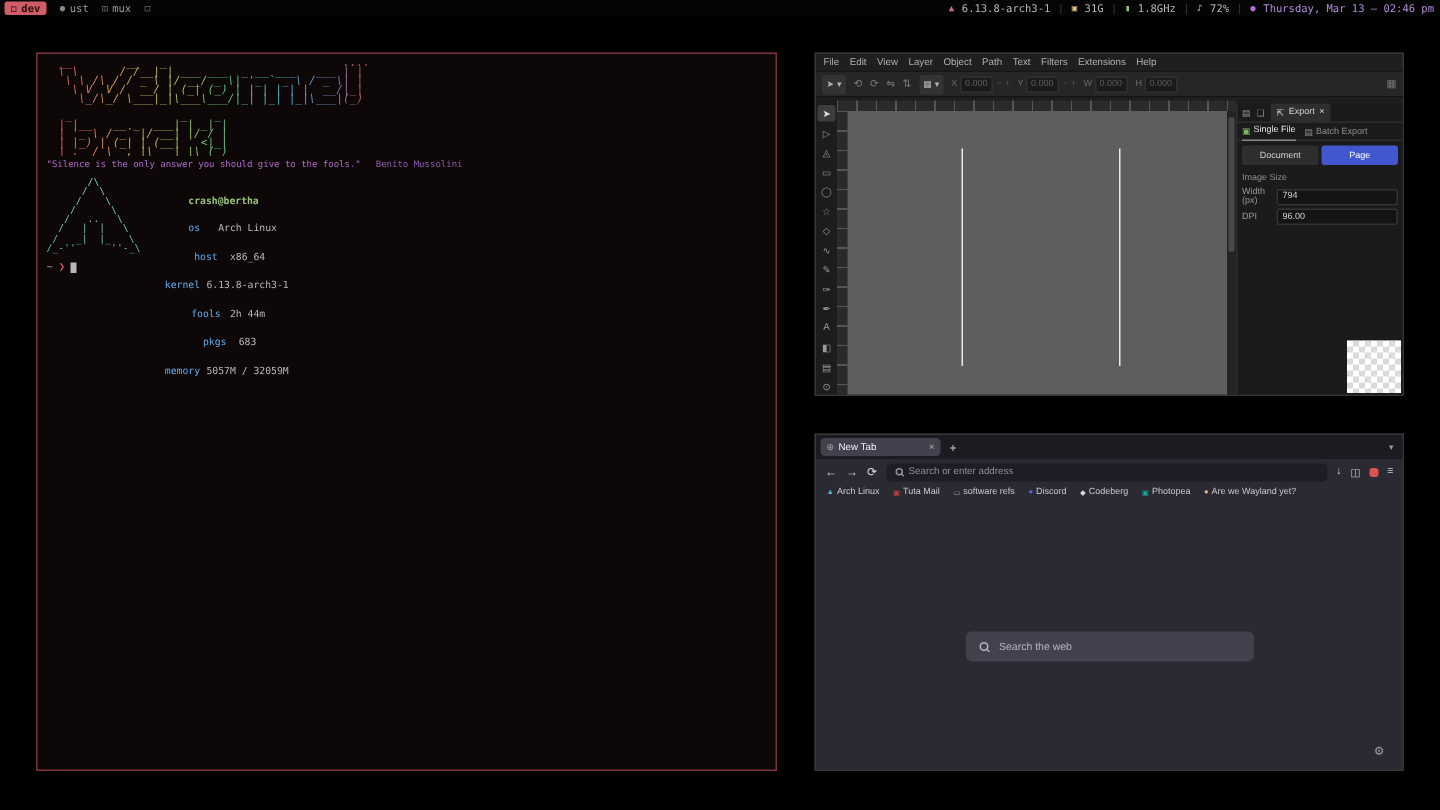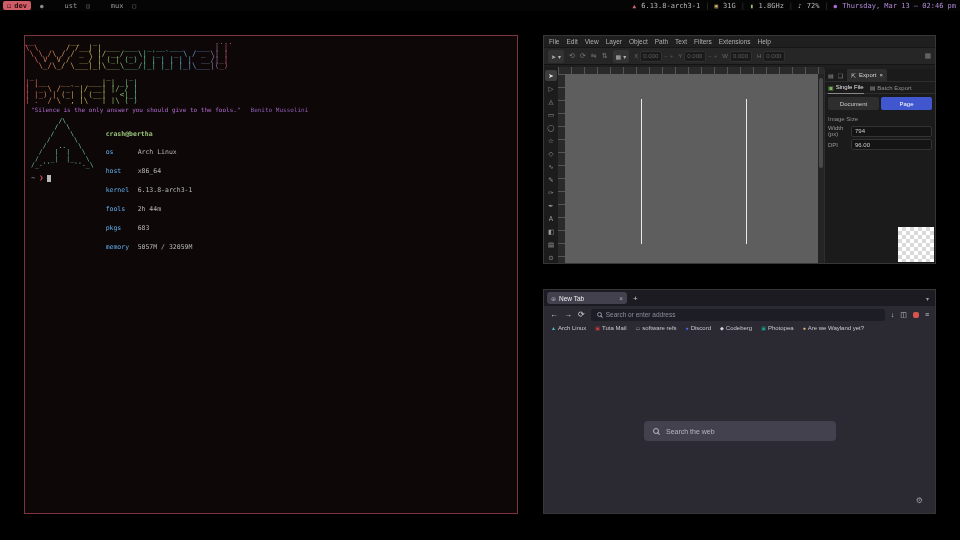--- a/index.html
+++ b/index.html
@@ -7,49 +7,49 @@
     font-family:"Liberation Sans", sans-serif; }
   .mono { font-family:"DejaVu Sans Mono", monospace; }
 
   
   #bar { position:absolute; left:0; top:0; width:960px; height:11px;
     background:#050505; display:flex; align-items:center; justify-content:space-between;
     font-family:"DejaVu Sans Mono", monospace; font-size:7px; color:#b8b8b8; }
   .ws-wrap { display:flex; align-items:center; gap:9px; padding-left:3px; }
   .ws-active { background:#cf5d68; color:#2a0a0e; border-radius:2px; padding:0 4px;
     height:9px; display:flex; align-items:center; gap:3px; font-weight:bold; }
-  .ws { color:#9a9a9a; display:flex; align-items:center; gap:21px; }
+  .ws { color:#9a9a9a; display:flex; align-items:center; gap:3px; }
   .ws .ic { font-size:6px; color:#8a8a8a; }
   .status { display:flex; align-items:center; gap:5px; padding-right:4px; }
   .status .sep { color:#3a3a3a; }
   .ic-arch { color:#d66a7a; font-size:6px; }
   .ic-disk { color:#e5c07b; font-size:6px; }
   .ic-batt { color:#98c379; font-size:6px; }
   .ic-vol  { color:#cfcfcf; font-size:6px; }
   .ic-clk  { color:#b069d6; font-size:6px; }
   .clk-txt { color:#b18cd9; }
 
   
   #term { position:absolute; left:24px; top:35px; width:494px; height:479px;
     background:#0d0707; border:1px solid #7e3440; font-family:"DejaVu Sans Mono", monospace; }
-  #banner { position:absolute; left:0; top:3px; font-size:7.5px; line-height:5.9px;
-    white-space:pre; color:#d98a63; }
+  #banner { position:absolute; left:14px; top:3px; font-size:7.5px; line-height:5.9px;
+    white-space:pre; color:#d98a63;font-style:italic; }
   @supports (-webkit-background-clip: text) {
     #banner { background:linear-gradient(90deg,#d95763 0%,#d9a05b 18%,#b5c25b 36%,#5bc28a 54%,#56b6c2 70%,#6a8fd8 85%,#c74b50 100%);
       -webkit-background-clip:text; background-clip:text; color:transparent; }
   }
   #quote { position:absolute; left:6px; top:70px; font-size:6px; color:#b06ad0; white-space:pre; }
   #quote .author { color:#8d5bb0; margin-left:10px; }
   #fetch { position:absolute; left:6px; top:82px; display:flex; gap:12px; }
   #fetch-logo { font-size:6.5px; line-height:6.3px; white-space:pre; color:#63b8c2; }
   @supports (-webkit-background-clip: text) {
     #fetch-logo { background:linear-gradient(180deg,#8adfc9 0%,#56b6c2 55%,#4f8fc2 100%);
       -webkit-background-clip:text; background-clip:text; color:transparent; }
   }
-  #fetch-info { font-size:6.5px; line-height:6.3px; white-space:pre; }
+  #fetch-info { font-size:6.5px; line-height:6.3px; white-space:pre;text-align:center; }
   .fi-user { color:#98c379; font-weight:bold; }
   .fi-row .lbl { color:#61afef; display:inline-block; width:32px; }
   .fi-row .val { color:#b8b8b8; }
   #prompt { position:absolute; left:6px; top:138px; font-size:7px; }
   #prompt .tilde { color:#8f9aa6; }
   #prompt .chev { color:#d95763; margin-left:4px; }
   #prompt .cursor { display:inline-block; width:4px; height:7px; background:#b8b8b8;
     margin-left:4px; vertical-align:middle; }
 
   

